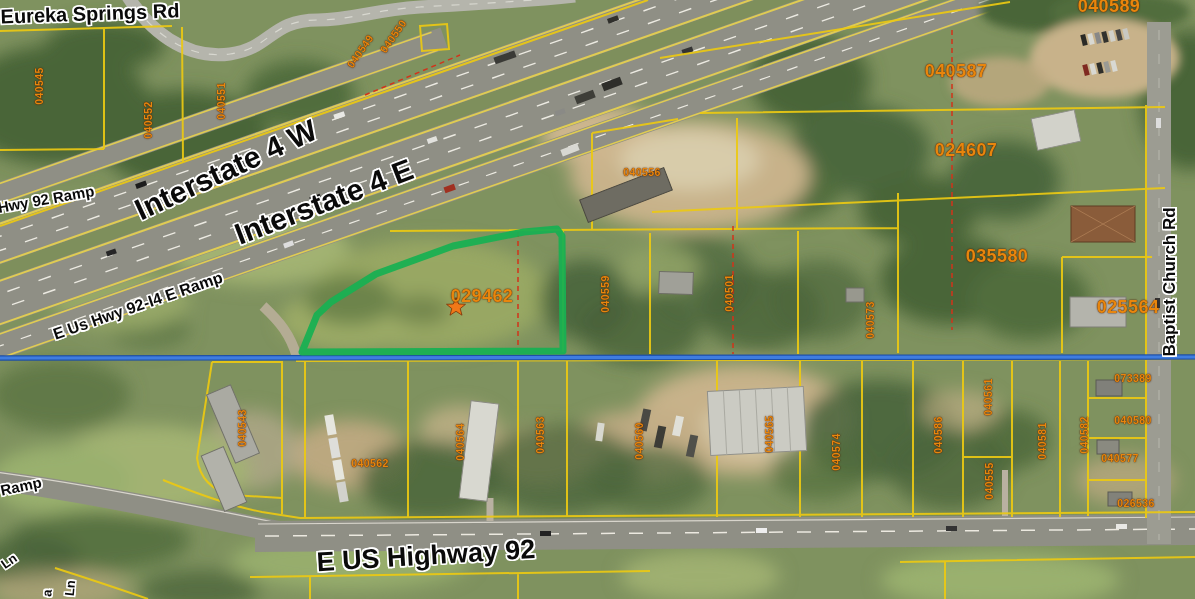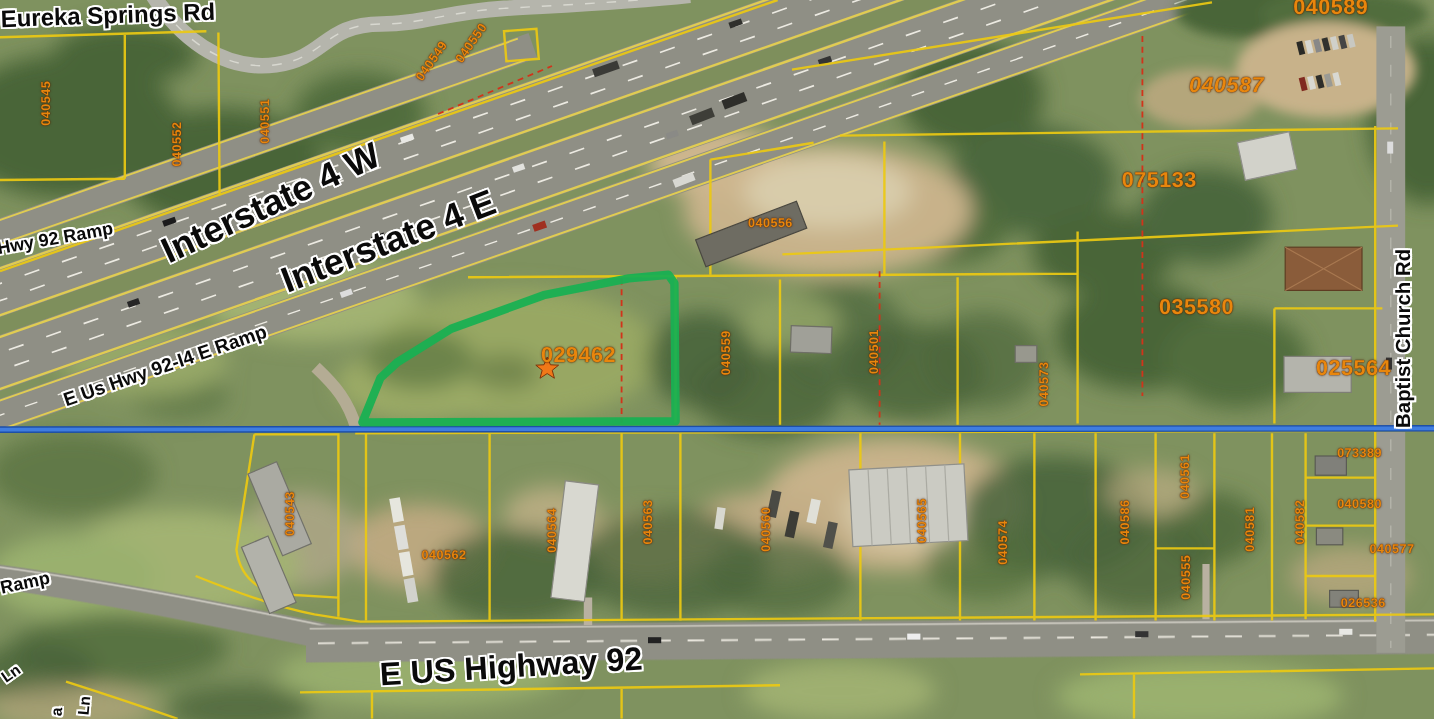--- a/index.html
+++ b/index.html
@@ -250,40 +250,40 @@
 <div class="rlabel" style="left:1170px;top:282px;font-size:17px;transform:translate(-50%,-50%) rotate(-90deg);">Baptist Church Rd</div>
 <div class="rlabel" style="left:9px;top:561px;font-size:13px;transform:translate(-50%,-50%) rotate(-35deg);">Ln</div>
 <div class="rlabel" style="left:47px;top:593px;font-size:13px;transform:translate(-50%,-50%) rotate(-85deg);">a</div>
 <div class="rlabel" style="left:70px;top:588px;font-size:13px;transform:translate(-50%,-50%) rotate(-85deg);">Ln</div>
 
 <div class="plabel" style="left:39px;top:86px;transform:translate(-50%,-50%) rotate(-90deg);">040545</div>
 <div class="plabel" style="left:148px;top:120px;transform:translate(-50%,-50%) rotate(-90deg);">040552</div>
 <div class="plabel" style="left:221px;top:101px;transform:translate(-50%,-50%) rotate(-90deg);">040551</div>
 <div class="plabel" style="left:360px;top:51px;transform:translate(-50%,-50%) rotate(-55deg);">040549</div>
 <div class="plabel" style="left:393px;top:36px;transform:translate(-50%,-50%) rotate(-55deg);">040550</div>
-<div class="plabel" style="left:642px;top:186px;transform:translate(-50%,-50%);">040556</div>
-<div class="plabel lg" style="left:1002px;top:71px;transform:translate(-50%,-50%);font-style:italic;">040587</div>
+<div class="plabel" style="left:642px;top:172px;transform:translate(-50%,-50%);">040556</div>
+<div class="plabel lg" style="left:936px;top:71px;transform:translate(-50%,-50%);">040587</div>
 <div class="plabel lg" style="left:1089px;top:6px;transform:translate(-50%,-50%);">040589</div>
-<div class="plabel lg" style="left:946px;top:150px;transform:translate(-50%,-50%);">075133</div>
+<div class="plabel lg" style="left:946px;top:150px;transform:translate(-50%,-50%);">024607</div>
 <div class="plabel lg" style="left:977px;top:256px;transform:translate(-50%,-50%);">035580</div>
 <div class="plabel lg" style="left:1108px;top:307px;transform:translate(-50%,-50%);">025564</div>
 <div class="plabel lg" style="left:462px;top:296px;transform:translate(-50%,-50%);">029462</div>
 <div class="plabel" style="left:605px;top:294px;transform:translate(-50%,-50%) rotate(-90deg);">040559</div>
 <div class="plabel" style="left:729px;top:293px;transform:translate(-50%,-50%) rotate(-90deg);">040501</div>
 <div class="plabel" style="left:870px;top:320px;transform:translate(-50%,-50%) rotate(-90deg);">040573</div>
 <div class="plabel" style="left:242px;top:428px;transform:translate(-50%,-50%) rotate(-90deg);">040543</div>
 <div class="plabel" style="left:356px;top:463px;transform:translate(-50%,-50%);padding-left:28px;">040562</div>
 <div class="plabel" style="left:460px;top:442px;transform:translate(-50%,-50%) rotate(-90deg);">040564</div>
 <div class="plabel" style="left:540px;top:435px;transform:translate(-50%,-50%) rotate(-90deg);">040563</div>
 <div class="plabel" style="left:639px;top:441px;transform:translate(-50%,-50%) rotate(-90deg);">040560</div>
 <div class="plabel" style="left:769px;top:434px;transform:translate(-50%,-50%) rotate(-90deg);">040565</div>
 <div class="plabel" style="left:836px;top:452px;transform:translate(-50%,-50%) rotate(-90deg);">040574</div>
 <div class="plabel" style="left:938px;top:435px;transform:translate(-50%,-50%) rotate(-90deg);">040586</div>
 <div class="plabel" style="left:988px;top:397px;transform:translate(-50%,-50%) rotate(-90deg);">040561</div>
 <div class="plabel" style="left:989px;top:481px;transform:translate(-50%,-50%) rotate(-90deg);">040555</div>
 <div class="plabel" style="left:1042px;top:441px;transform:translate(-50%,-50%) rotate(-90deg);">040581</div>
 <div class="plabel" style="left:1084px;top:435px;transform:translate(-50%,-50%) rotate(-90deg);">040582</div>
 <div class="plabel" style="left:1133px;top:378px;transform:translate(-50%,-50%);">073389</div>
 <div class="plabel" style="left:1133px;top:420px;transform:translate(-50%,-50%);">040580</div>
-<div class="plabel" style="left:1136px;top:458px;transform:translate(-50%,-50%);padding-left:48px;">040577</div>
+<div class="plabel" style="left:1096px;top:458px;transform:translate(-50%,-50%);padding-left:48px;">040577</div>
 <div class="plabel" style="left:1136px;top:503px;transform:translate(-50%,-50%);">026536</div>
 
 </div>
 
 </body></html>

